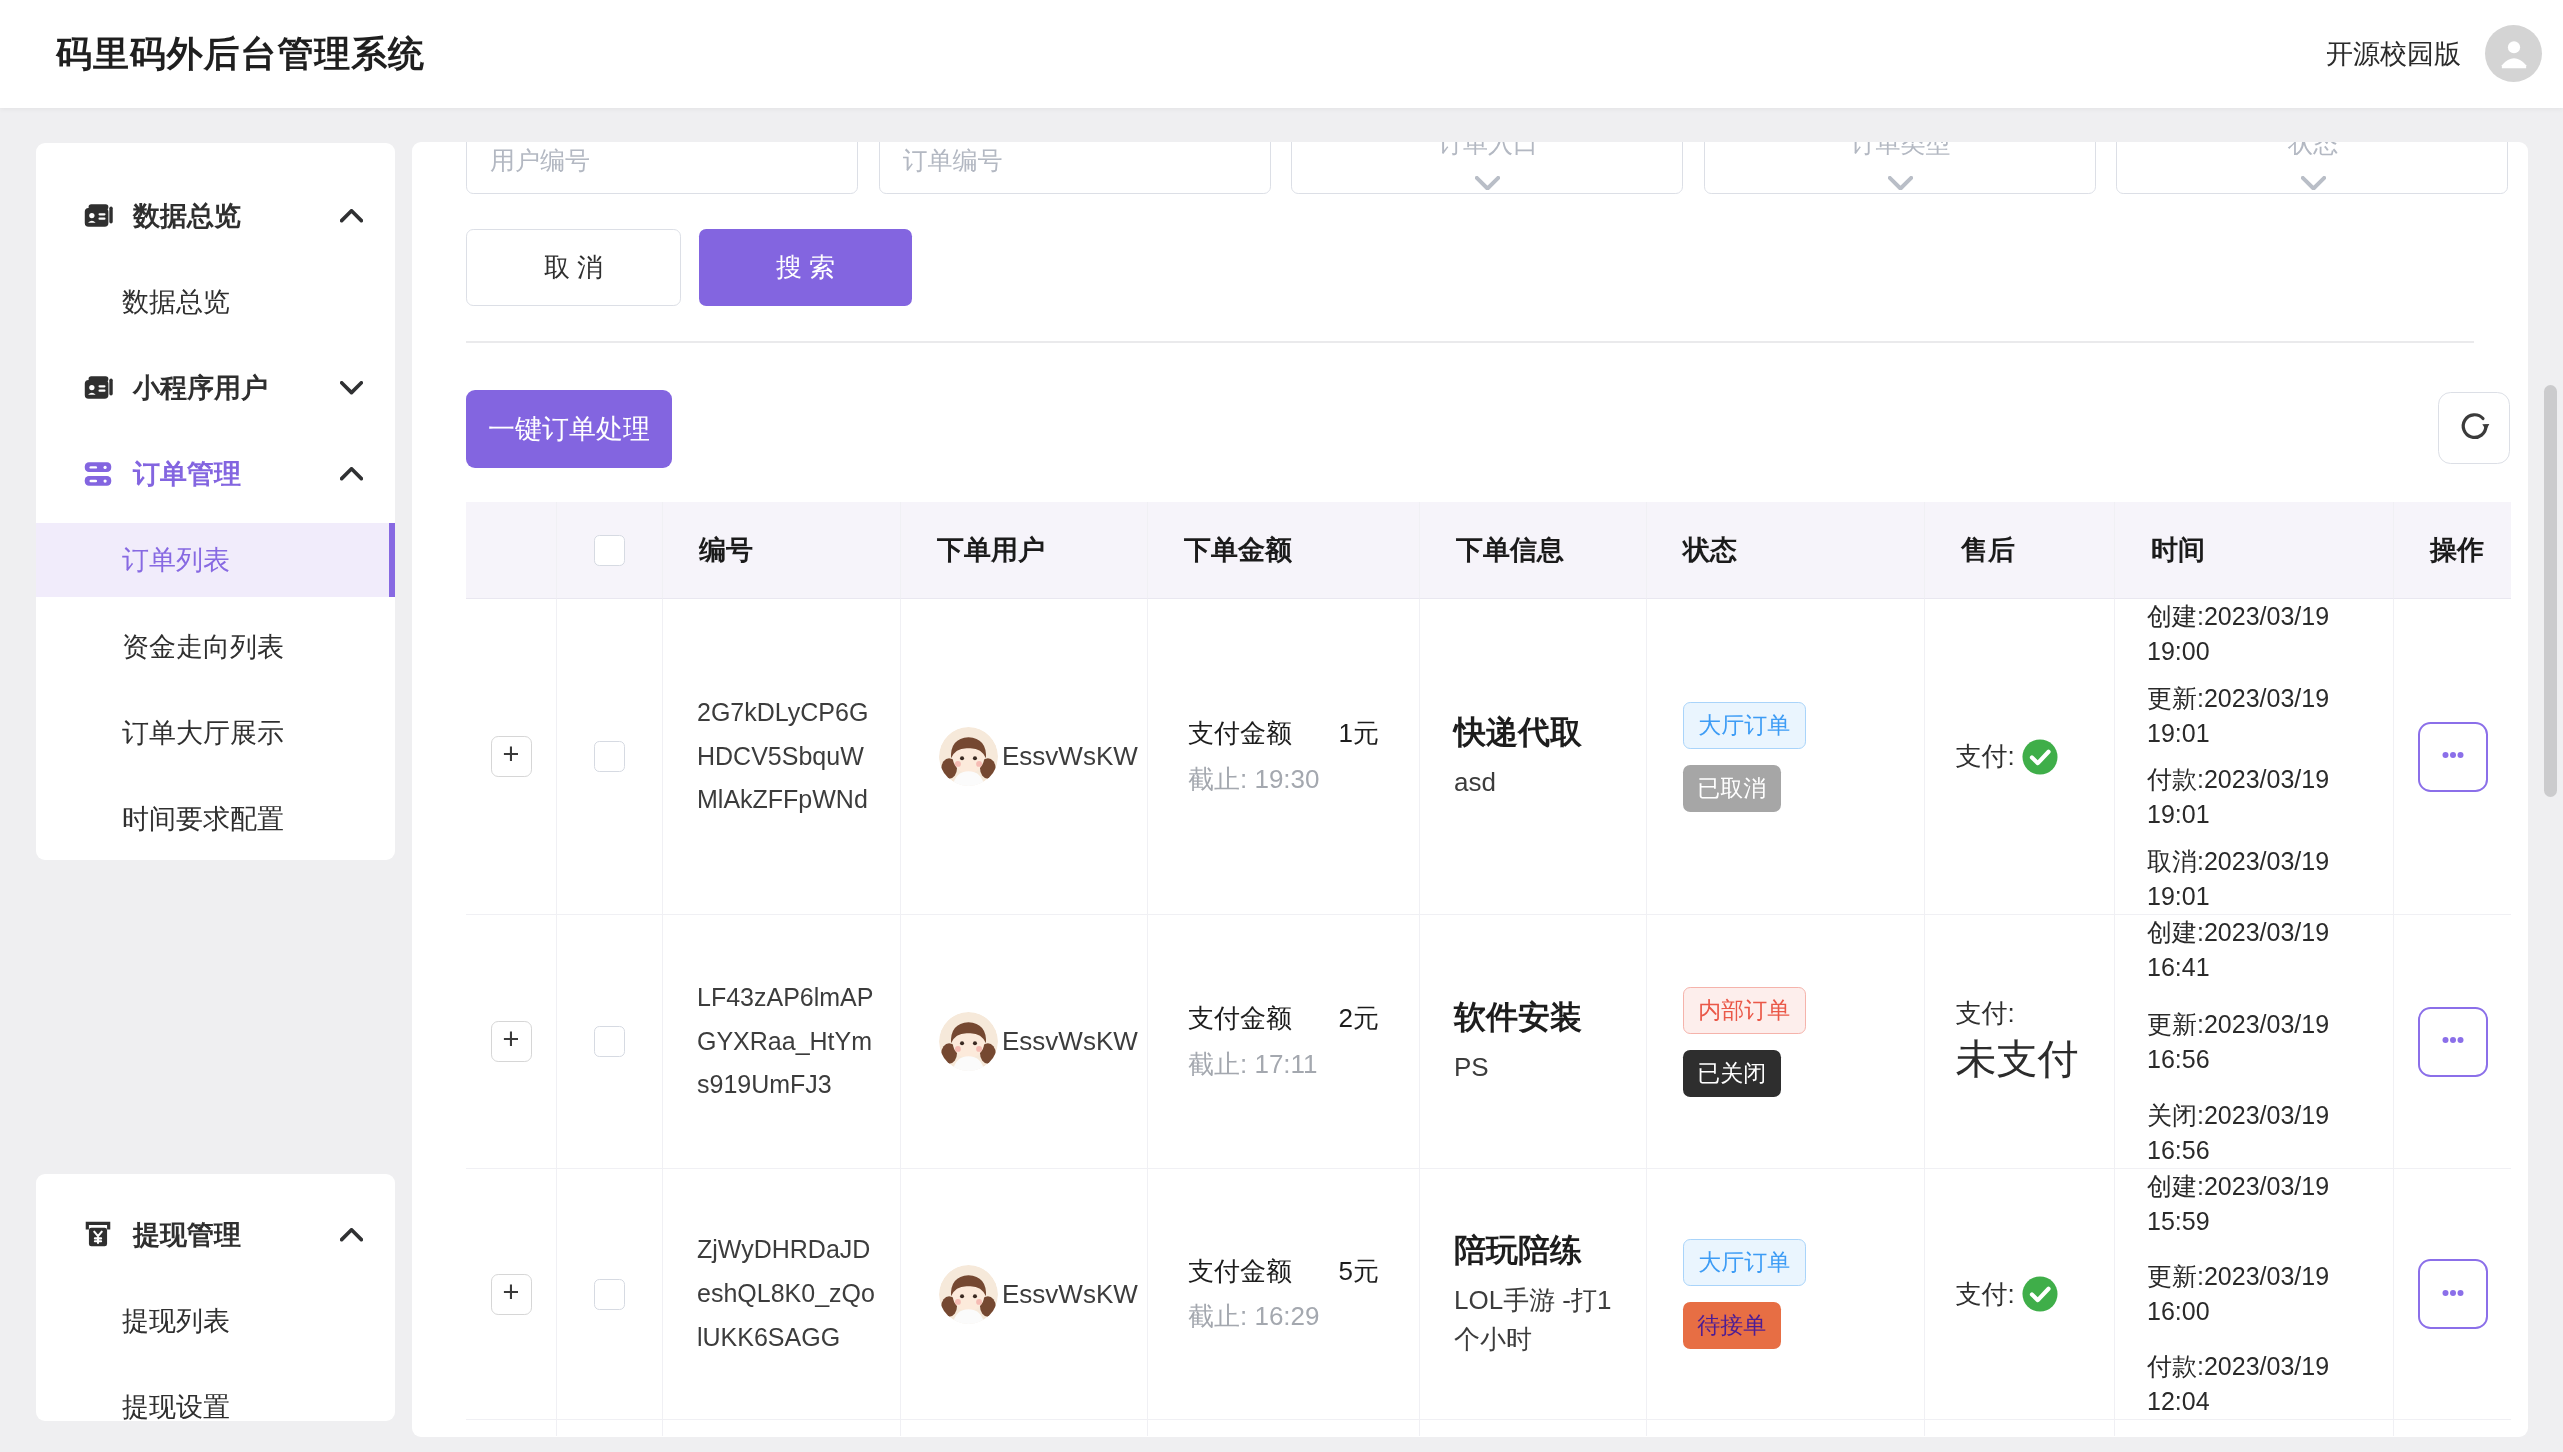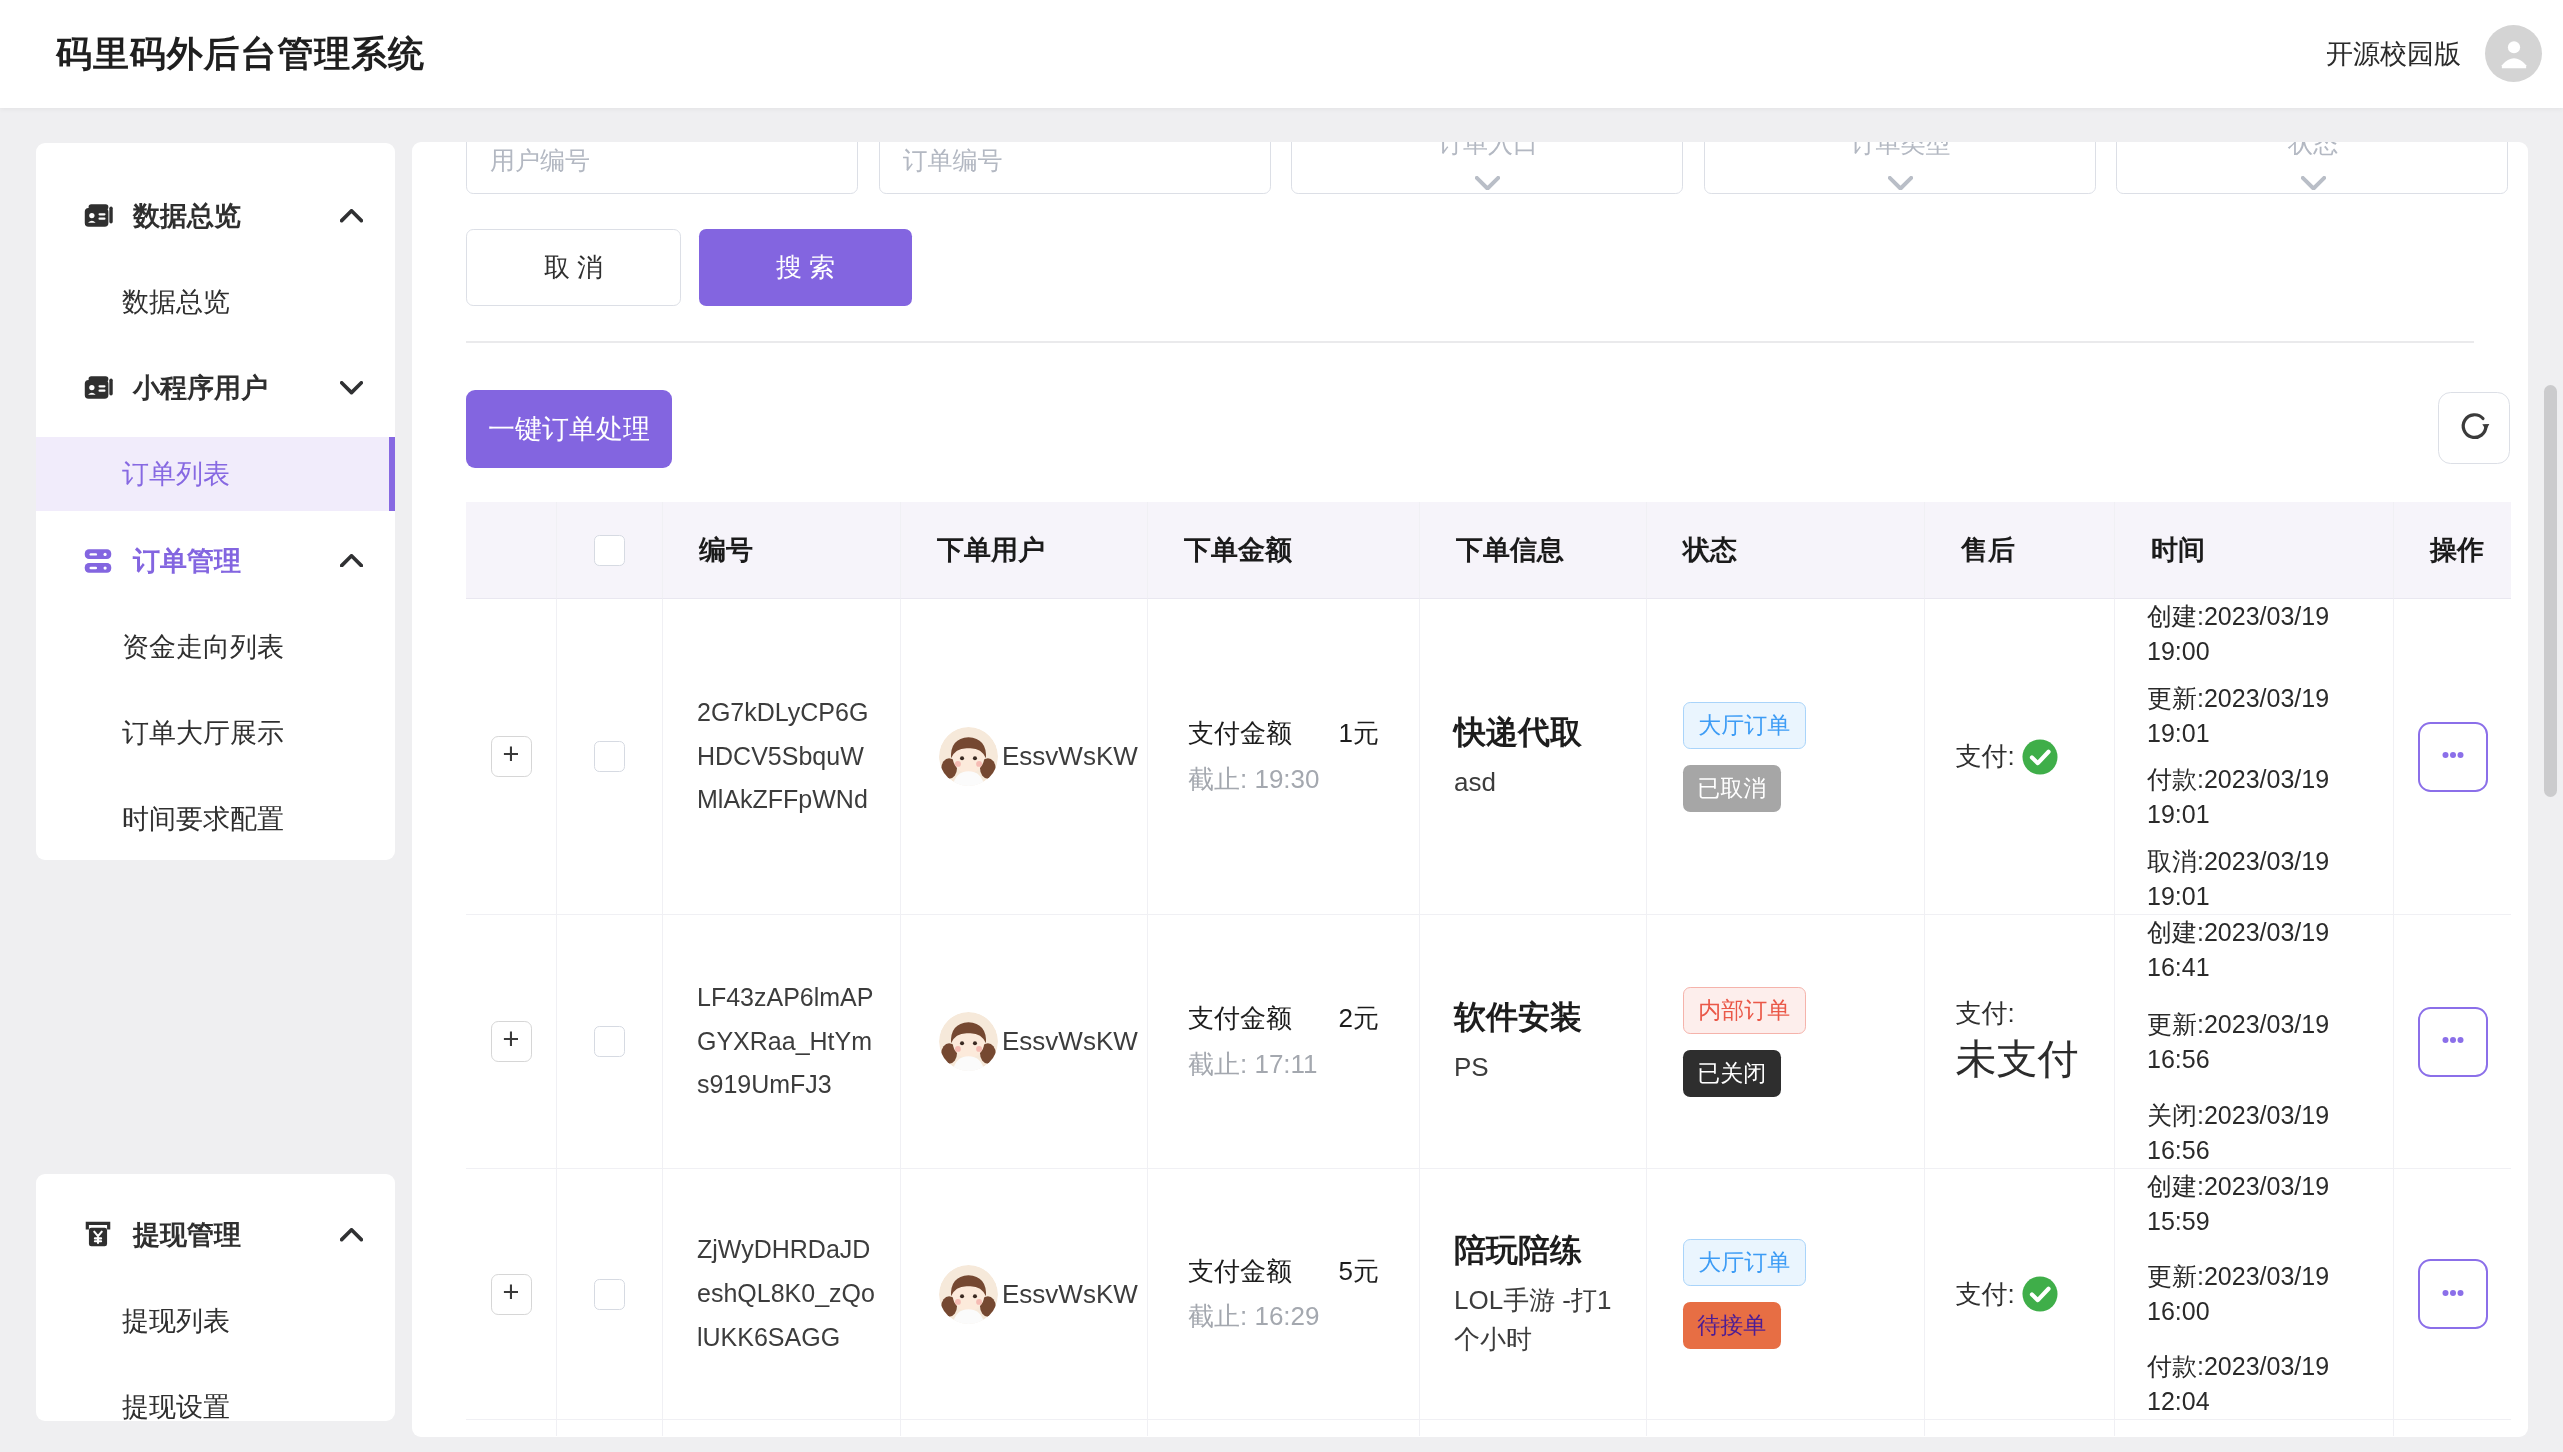--- a/index.html
+++ b/index.html
@@ -133,42 +133,42 @@
           <rect x="18.5" y="19.6" width="7.5" height="2.4" rx="1.2" fill="#fff"></rect>
         </svg>
       </span>
         <span class="s-label">小程序用户</span>
         <span class="s-chevron">
         <svg viewBox="0 0 14 8" width="23" height="13.4">
           <path d="M1 1 L7 7 L13 1" fill="none" stroke="#303133" stroke-width="2.2" stroke-linecap="round" stroke-linejoin="round"></path>
         </svg>
       </span>
     </div>
-    <div class="s-item sub active">
-        <span class="s-label">订单列表</span>
-    </div>
     <div class="s-item group purple">
         <span class="s-icon">
         <svg viewBox="0 0 36 36" width="34" height="34">
           <g fill="#8365e0">
             <rect x="4" y="5.5" width="28" height="10.5" rx="4.5"></rect>
             <rect x="4" y="20" width="28" height="10.5" rx="4.5"></rect>
           </g>
           <rect x="9" y="9.7" width="8" height="2.6" rx="1.3" fill="#fff"></rect>
           <rect x="9" y="24.2" width="8" height="2.6" rx="1.3" fill="#fff"></rect>
           <circle cx="25.5" cy="11" r="1.7" fill="#fff"></circle>
           <circle cx="25.5" cy="25.5" r="1.7" fill="#fff"></circle>
         </svg>
       </span>
         <span class="s-label">订单管理</span>
         <span class="s-chevron">
         <svg viewBox="0 0 14 8" width="23" height="13.4">
           <path d="M1 7 L7 1 L13 7" fill="none" stroke="#303133" stroke-width="2.2" stroke-linecap="round" stroke-linejoin="round"></path>
         </svg>
       </span>
+    </div>
+    <div class="s-item sub active">
+        <span class="s-label">订单列表</span>
     </div>
     <div class="s-item sub">
         <span class="s-label">资金走向列表</span>
     </div>
     <div class="s-item sub">
         <span class="s-label">订单大厅展示</span>
     </div>
     <div class="s-item sub">
         <span class="s-label">时间要求配置</span>
     </div>

